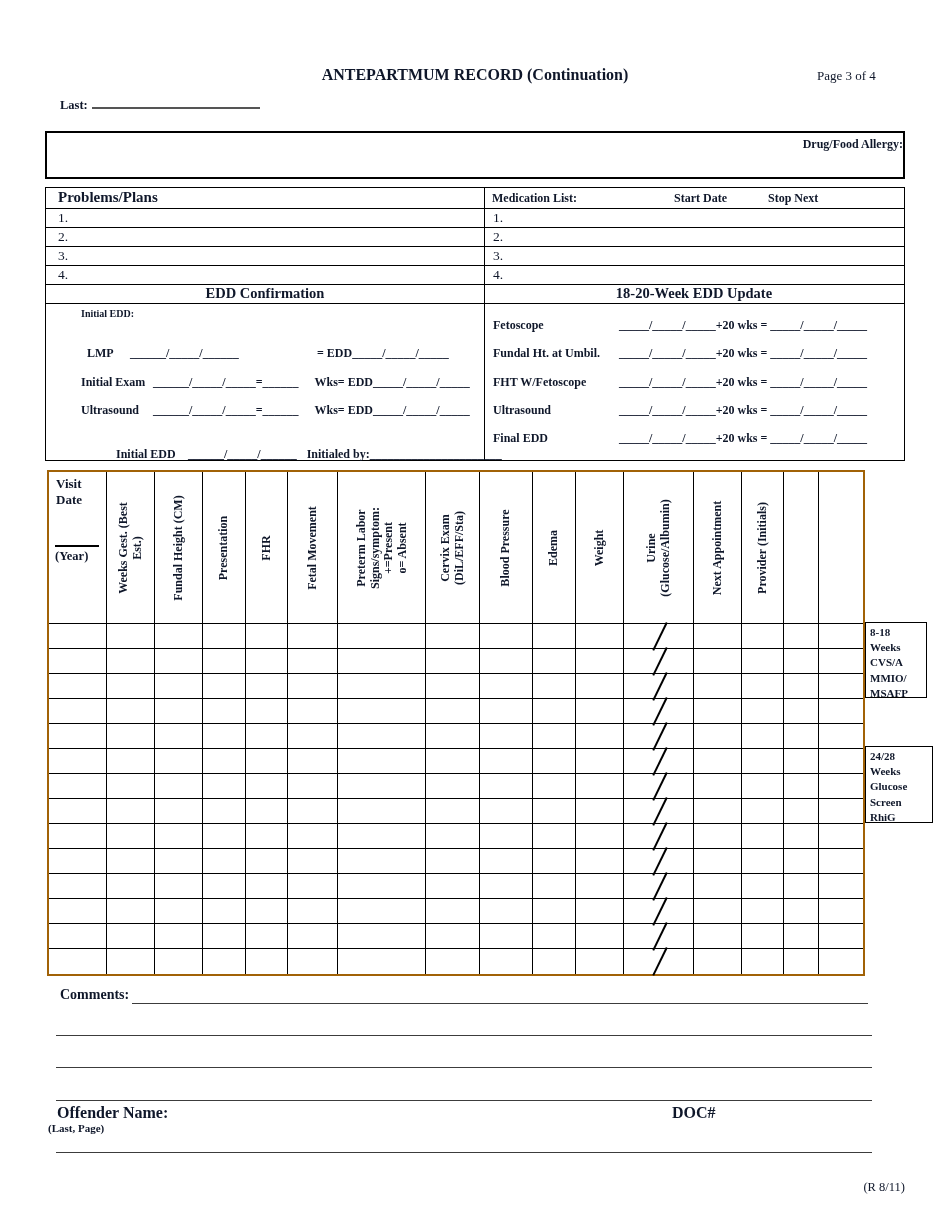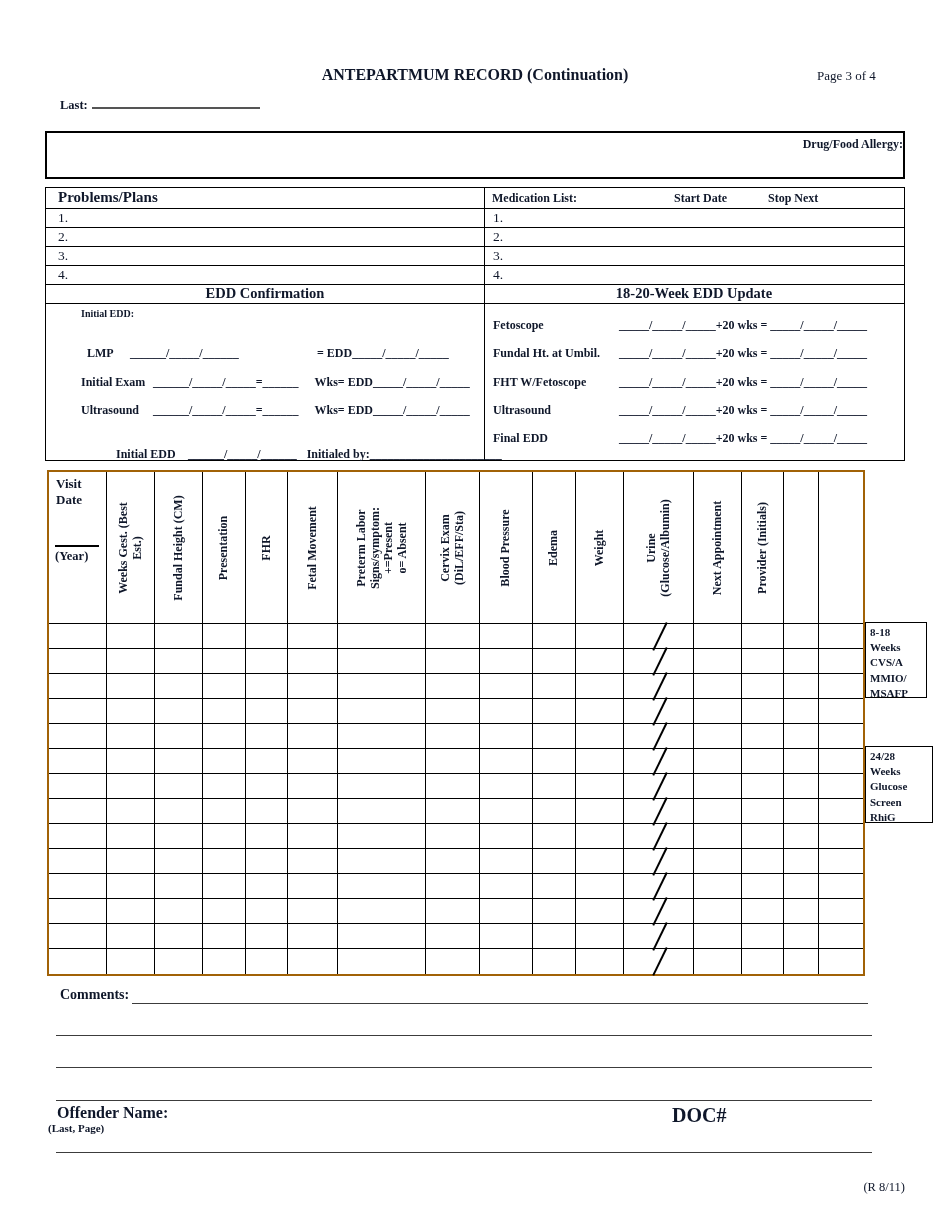--- a/index.html
+++ b/index.html
@@ -73,21 +73,21 @@
   
   .comments-lbl{left:60px;top:987px;font-size:14px;font-weight:bold;}
   .c-underline{position:absolute;border-bottom:1.5px solid #3c3c3c;height:0;}
   .cl1{left:132px;top:1003px;width:736px;}
   .cl2{left:56px;top:1035px;width:816px;}
   .cl3{left:56px;top:1067px;width:816px;}
   .cl4{left:56px;top:1100px;width:816px;}
   .cl5{left:56px;top:1152px;width:816px;}
   .offender-lbl{left:48px;top:1104px;font-size:16px;font-weight:bold;margin-left:9px;}
   .offender-sub{left:48px;top:1122px;font-size:11px;font-weight:bold;}
-  .doc-lbl{left:672px;top:1104px;font-size:20px;font-weight:bold;}
+  .doc-lbl{left:672px;top:1104px;font-size:16px;font-weight:bold;}
   .revision{left:0;right:45px;top:1180px;text-align:right;font-size:12.5px;}
 </style>
 </head>
 <body>
 
 <div class="page">
 
   <div class="abs title">ANTEPARTMUM RECORD (Continuation)</div>
   <div class="abs page-ind">Page 3 of 4</div>
 

